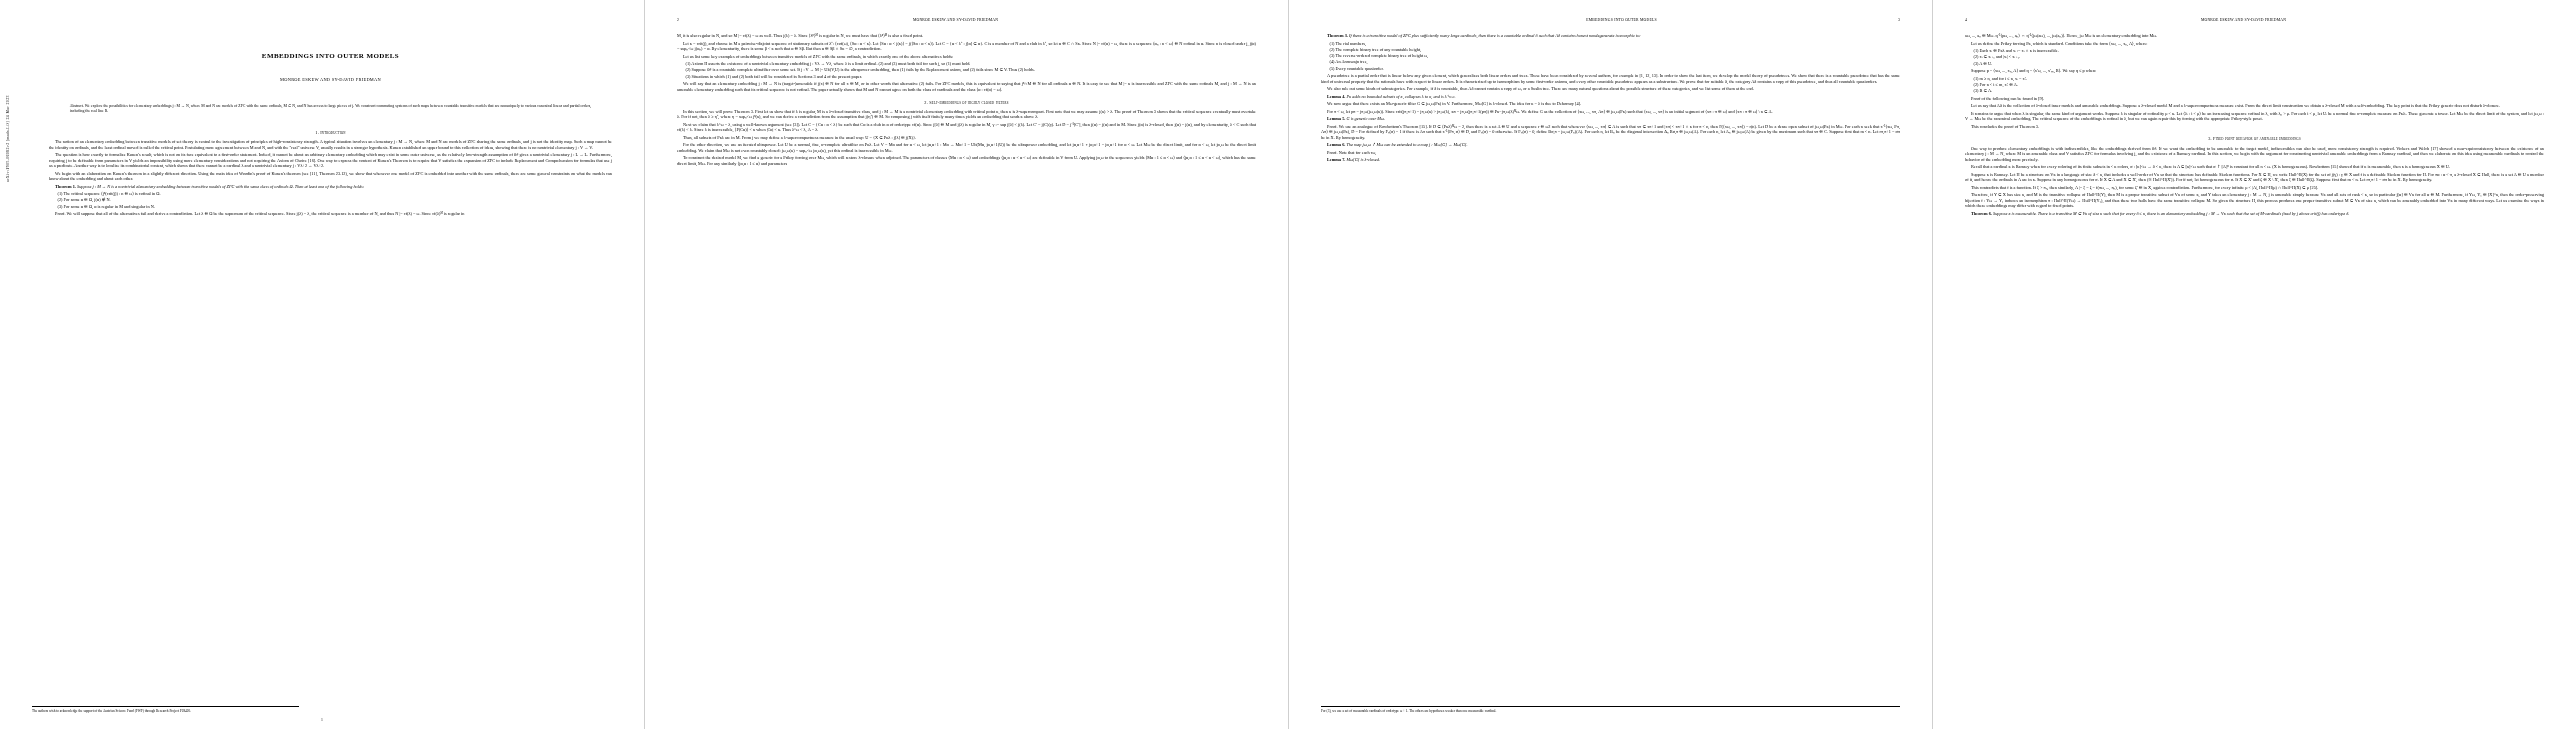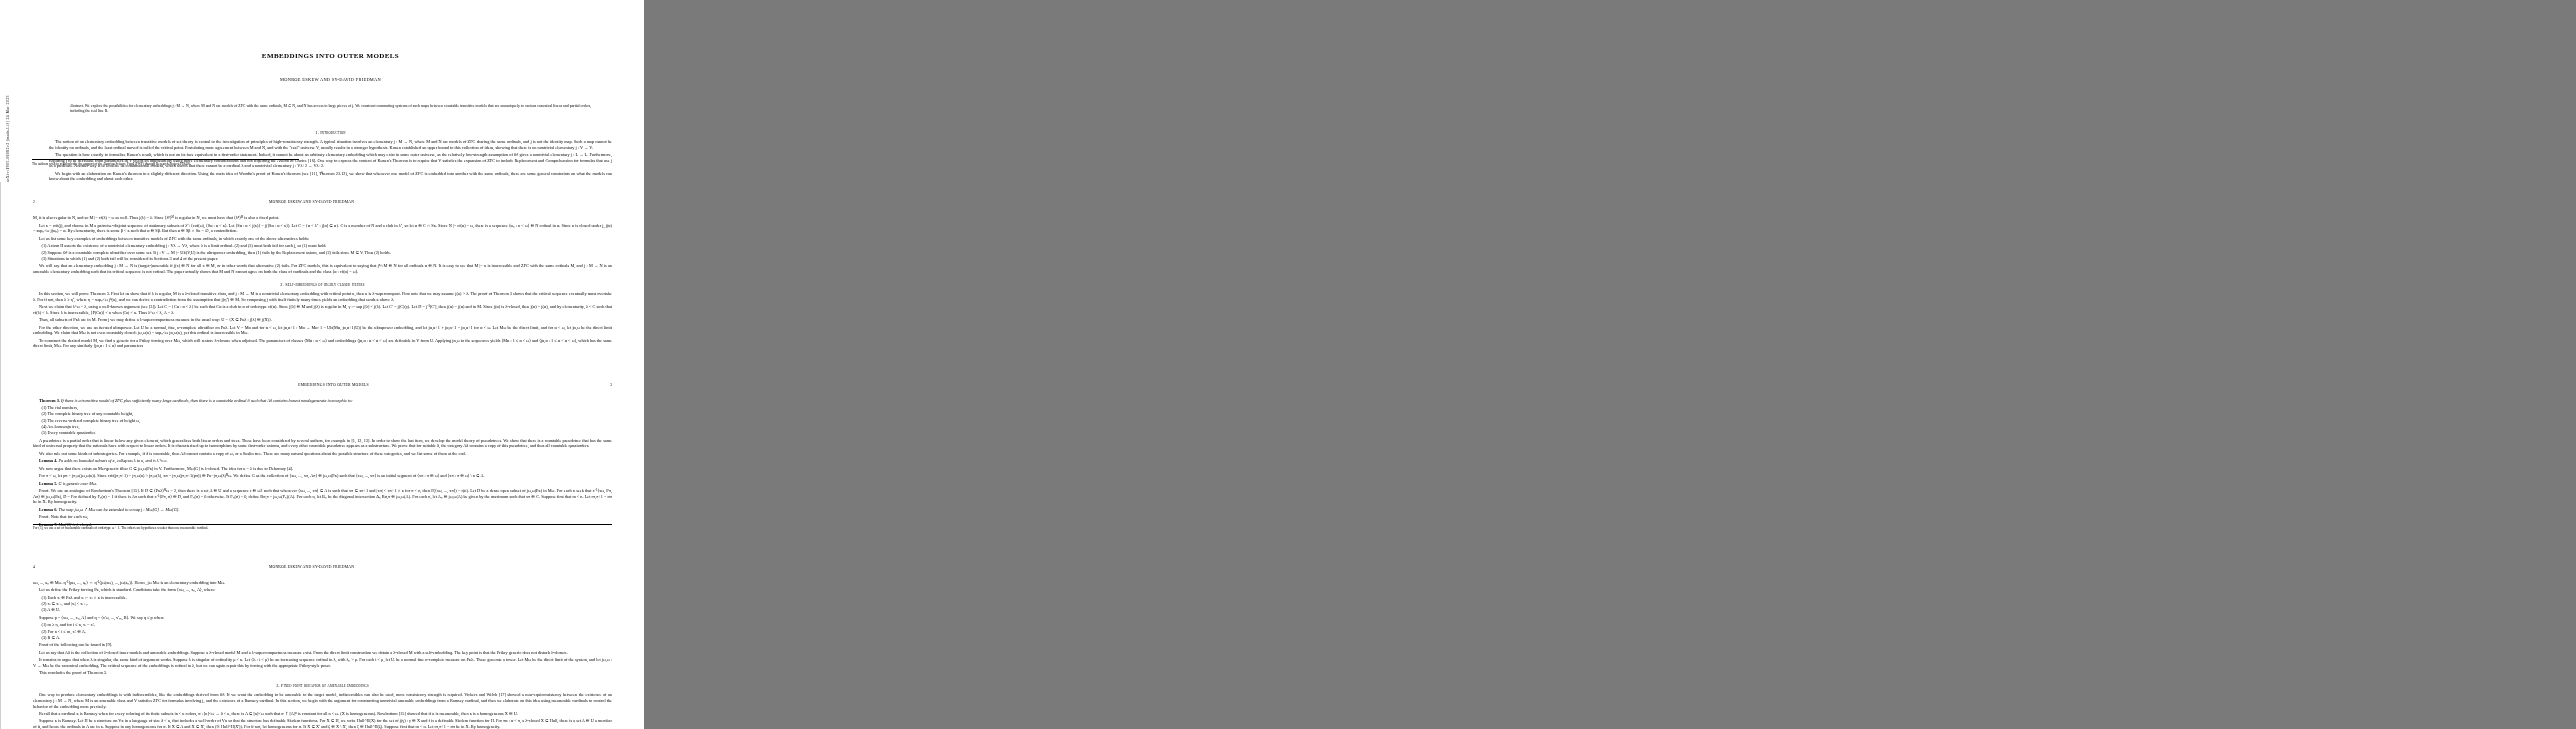--- a/index.html
+++ b/index.html
@@ -8,21 +8,20 @@
     background: #7a7a7a;
   }
   body {
     width: 2576px;
     height: 729px;
     font-family: "Liberation Serif", serif;
     overflow: hidden;
   }
   .sheet-row {
     display: flex;
-    flex-direction: column;
     height: 729px;
     gap: 0;
   }
   .page {
     background: #ffffff;
     width: 644px;
     height: 729px;
     box-sizing: border-box;
     padding: 18px 32px 14.6px 32px;
     position: relative;

